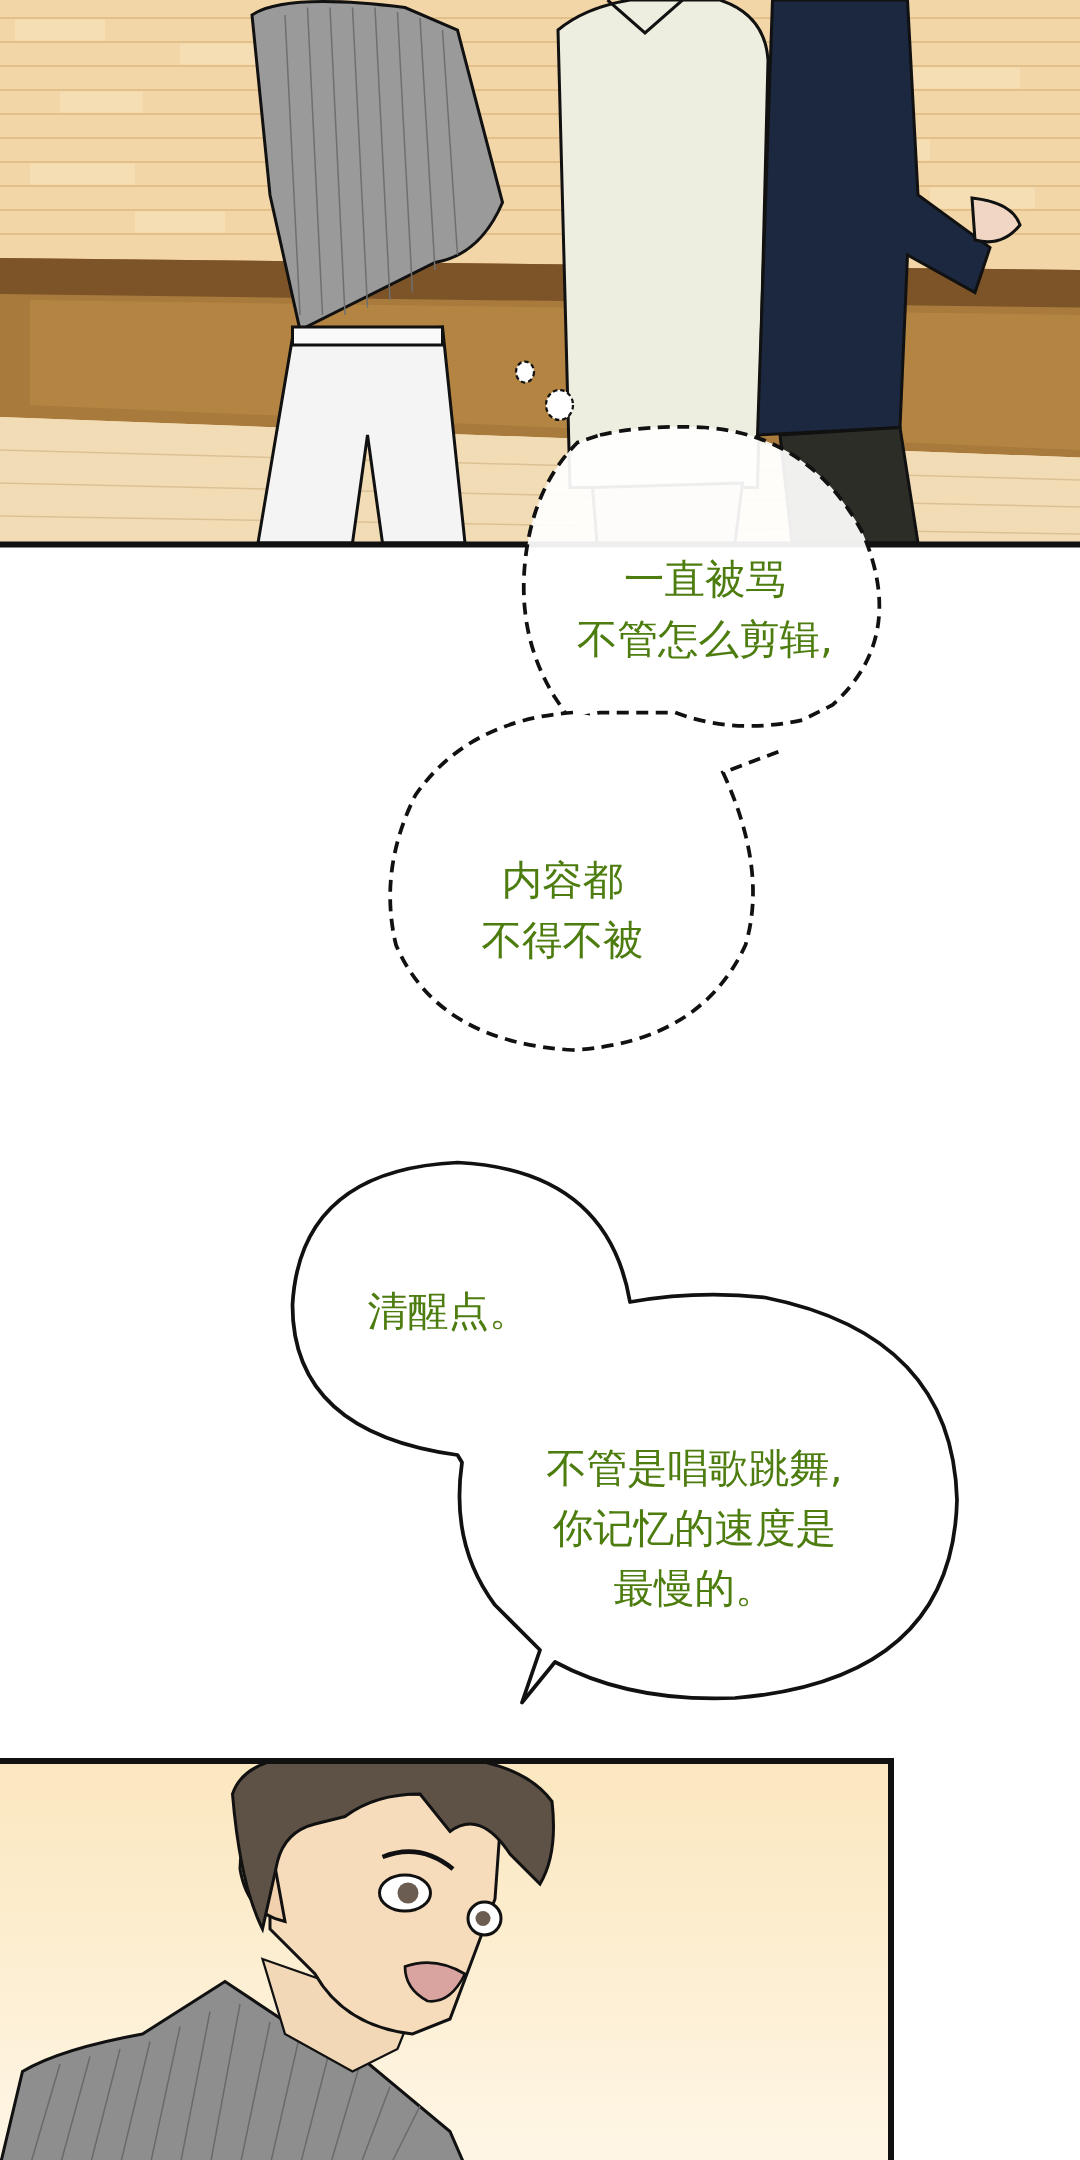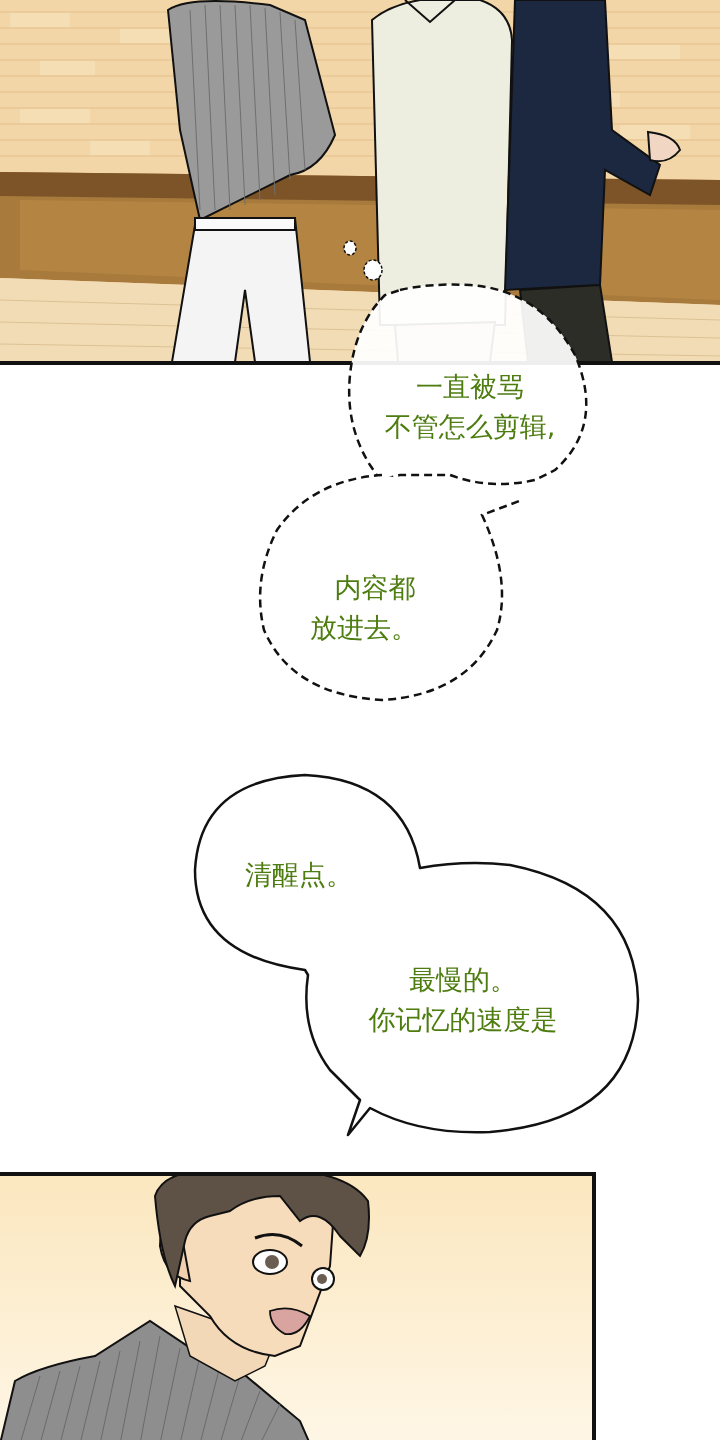--- a/index.html
+++ b/index.html
@@ -100,34 +100,35 @@
 <div class="bubble-text" style="left:345px;top:367px;width:250px;">
   <div>一直被骂</div>
   <div>不管怎么剪辑,</div>
 </div>
 
 <svg class="abs" style="left:252px;top:470px" width="268" height="235" viewBox="0 0 268 235">
   <path d="M130,5 Q60,10 25,60 Q0,110 12,160 Q40,225 130,230 Q215,225 245,160 Q260,110 230,45 L270,30" fill="#ffffff" stroke="#111" stroke-width="2.5" stroke-dasharray="8 5"></path>
 </svg>
 <div class="bubble-text" style="left:280px;top:535px;width:190px;margin-top:33px;">
   <div>内容都</div>
-  <div style="text-align:left;padding-left:30px;">放进去。</div>
+  <div>不得不被</div>
 </div>
 
 <svg class="abs" style="left:190px;top:770px" width="460" height="380" viewBox="0 0 460 380">
   <path d="M230,98 Q215,10 115,5 Q10,10 5,100 Q5,185 115,200 L118,205
            Q110,260 140,300 Q160,320 170,330 L158,365 L180,338
            Q230,365 300,362 Q445,350 448,230 Q445,120 320,95 Q275,90 230,98 Z" fill="#ffffff" stroke="#111" stroke-width="2.5" stroke-linejoin="round"></path>
 </svg>
 <div class="bubble-text" style="left:245px;top:855px;text-align:right;">
   <div>清醒点。</div>
 </div>
 <div class="bubble-text" style="left:338px;top:960px;width:250px;">
+  <div>不管是唱歌跳舞,</div>
+  <div>你记忆的速度是</div>
   <div>最慢的。</div>
-  <div>你记忆的速度是</div>
 </div>
 
 <div id="panel-bottom" class="abs">
   <svg width="592" height="268" viewBox="0 0 592 268">
 
     <path d="M0,268 L15,205 Q40,190 95,180 L150,145 L195,175 L240,195 L300,245 L310,268 Z" fill="#8e8e8e" stroke="#111" stroke-width="2"></path>
     <g stroke="#6a6a6a" stroke-width="1">
       <line x1="20" y1="268" x2="40" y2="200"></line>
         <line x1="40" y1="268" x2="60" y2="195"></line>
       <line x1="60" y1="268" x2="80" y2="190"></line>

